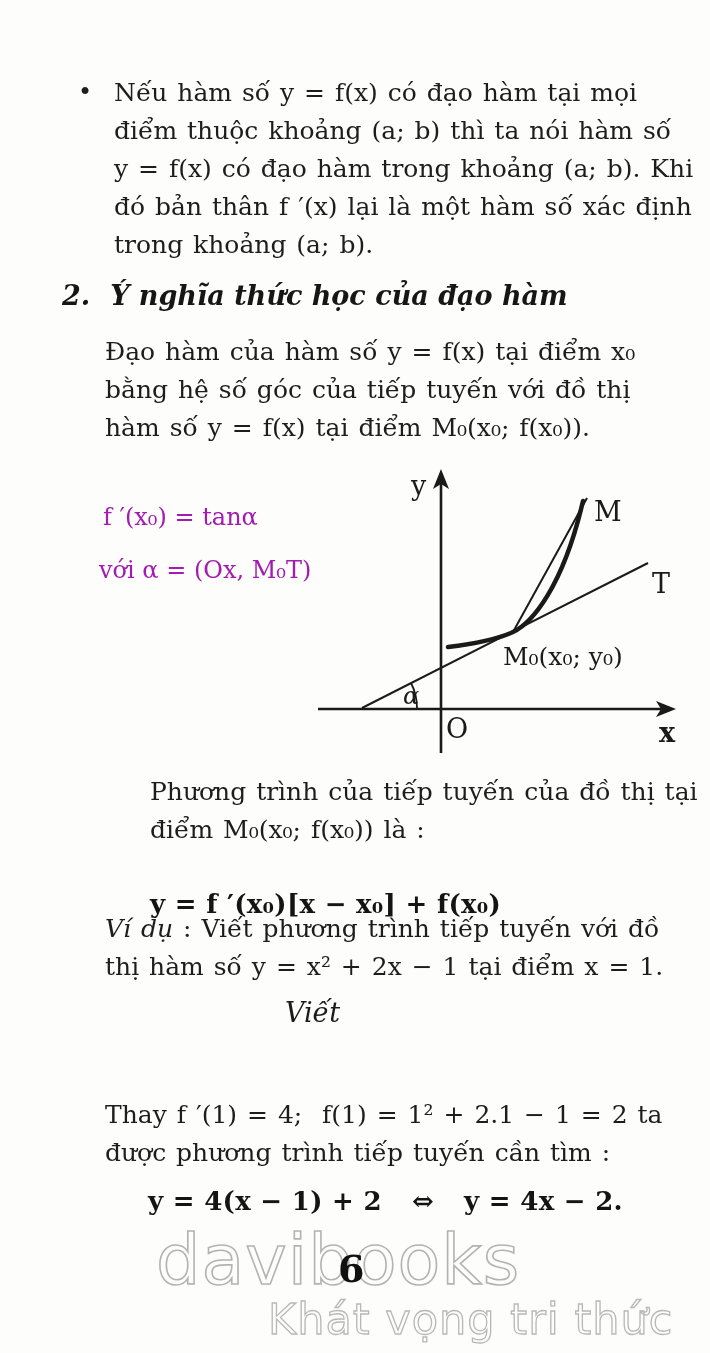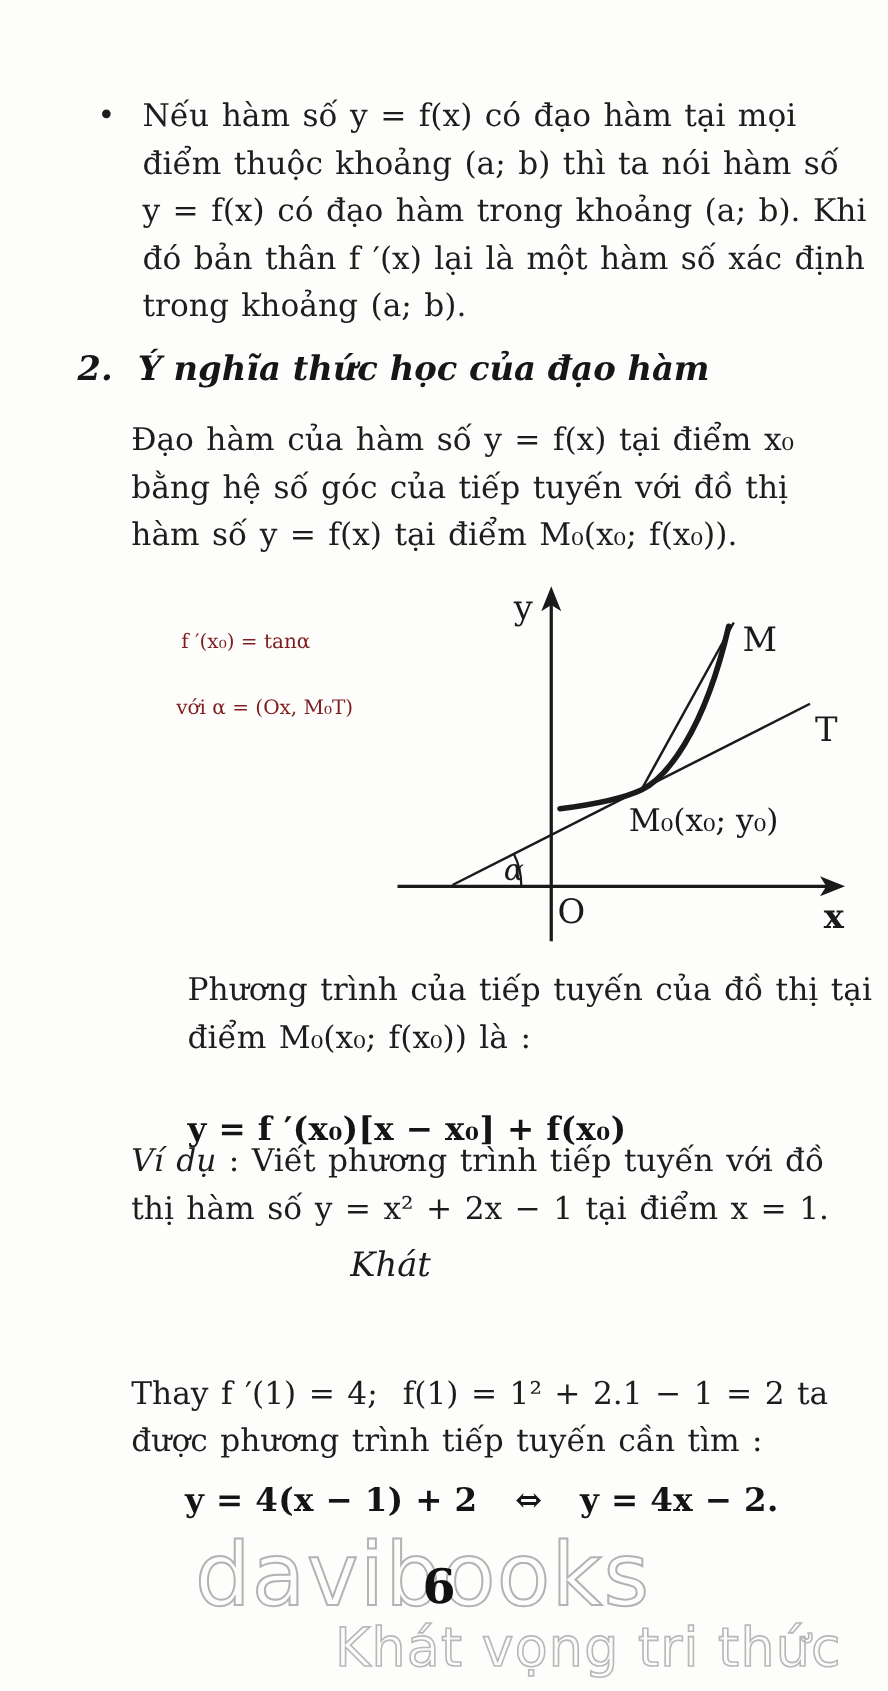--- a/index.html
+++ b/index.html
@@ -18,21 +18,21 @@
   .bullet-marker { position:absolute; left:78px; top:78px; font-size:24px; }
   .intro-text { left:114px; top:74px; width:600px; }
 
   .section-heading {
     position:absolute; left:62px; top:280px; font-size:27px;
     font-weight:bold; font-style:italic; display:flex; gap:20px; color:#161616;
   }
 
   .section-body { left:105px; top:333px; width:600px; }
 
-  .fig-formula { position:absolute; font-size:16px; color:#7f1d1d;margin-left:42px; }
+  .fig-formula { position:absolute; font-size:24px; color:#a21caf; }
   .fig-f1 { left:103px; top:503px; }
   .fig-f2 { left:99px; top:556px; }
 
   .diagram { position:absolute; left:300px; top:465px; }
   .diagram text { font-family:"DejaVu Serif",serif; fill:#1a1a1a; }
 
   .tangent-intro { left:105px; top:773px; width:600px;margin-left:45px; }
 
   .equation {
     position:absolute; font-size:26px; font-weight:bold;
@@ -114,21 +114,21 @@
   </svg>
 
   <p class="para tangent-intro">Phương trình của tiếp tuyến của đồ thị tại
 điểm M₀(x₀; f(x₀)) là :</p>
 
   <div class="equation eq-tangent">y = f ′(x₀)[x − x₀] + f(x₀)</div>
 
   <p class="para example-para"><span class="italic">Ví dụ</span><span> : Viết phương trình tiếp tuyến với đồ
 thị hàm số y = x² + 2x − 1 tại điểm x = 1.</span></p>
 
-  <div class="solution-heading">Khát</div>
+  <div class="solution-heading">Viết</div>
 
 
   <p class="para substitution">Thay f ′(1) = 4;  f(1) = 1² + 2.1 − 1 = 2 ta
 được phương trình tiếp tuyến cần tìm :</p>
 
   <div class="equation eq2">
     <span>y = 4(x − 1) + 2</span>
     <span>⇔</span>
     <span>y = 4x − 2.</span>
   </div>

